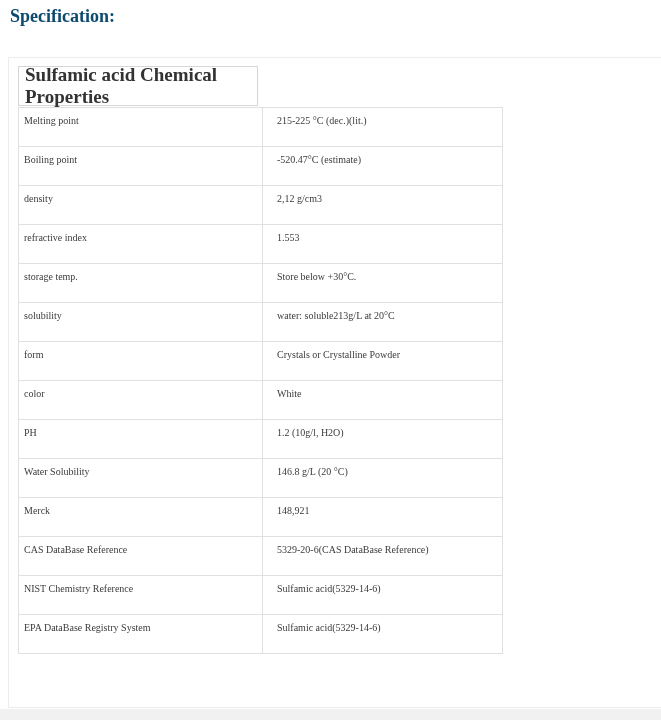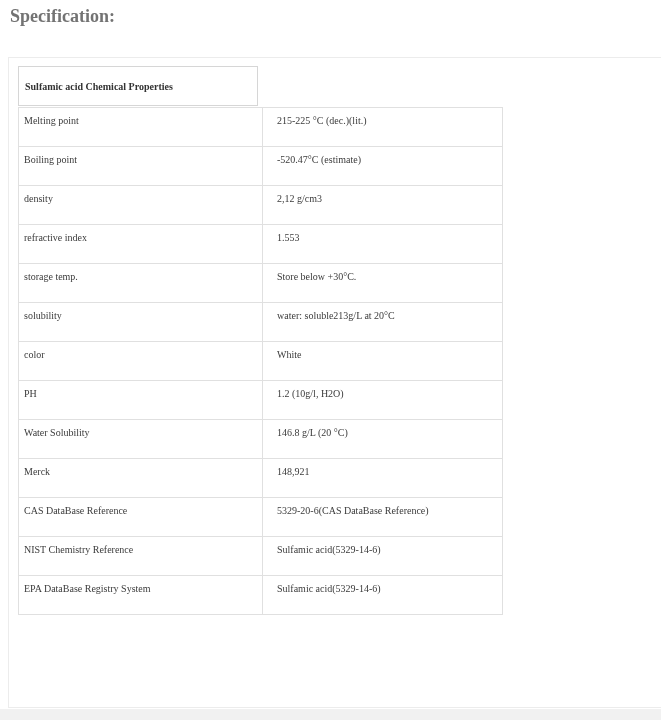--- a/index.html
+++ b/index.html
@@ -12,41 +12,41 @@
     background: #ffffff;
     font-family: "Liberation Serif", serif;
     position: relative;
   }
   .page-title {
     margin: 0;
     padding: 5px 0 0 10px;
     font-size: 18px;
     line-height: 22px;
     font-weight: bold;
-    color: #737373;
+    color: #0c4a6e;
   }
   .spec-container {
     position: absolute;
     left: 8px;
     top: 57px;
     width: 740px;   
     height: 651px;
     border: 1px solid #ececec;
     background: #ffffff;
   }
   .table-header-cell {
     margin: 8px 0 1px 9px;
     width: 240px;
     height: 40px;
     border: 1px solid #d6d6d6;
     display: flex;
     align-items: center;
     padding-left: 6px;
     font-weight: bold;
-    font-size: 10px;
+    font-size: 19px;
     color: #333333;
   }
   table.props {
     border-collapse: collapse;
     margin-left: 9px;
     width: 484px;
     table-layout: fixed;
   }
   table.props td {
     border: 1px solid #e0e0e0;
@@ -104,20 +104,24 @@
         </tr>
         <tr>
           <td class="col-label">storage temp.</td>
           <td class="col-value">Store below +30°C.</td>
         </tr>
         <tr>
           <td class="col-label">solubility</td>
           <td class="col-value">water: soluble213g/L at 20°C</td>
         </tr>
         <tr>
+          <td class="col-label">form</td>
+          <td class="col-value">Crystals or Crystalline Powder</td>
+        </tr>
+        <tr>
           <td class="col-label">color</td>
           <td class="col-value">White</td>
         </tr>
         <tr>
           <td class="col-label">PH</td>
           <td class="col-value">1.2 (10g/l, H2O)</td>
         </tr>
         <tr>
           <td class="col-label">Water Solubility</td>
           <td class="col-value">146.8 g/L (20 °C)</td>

